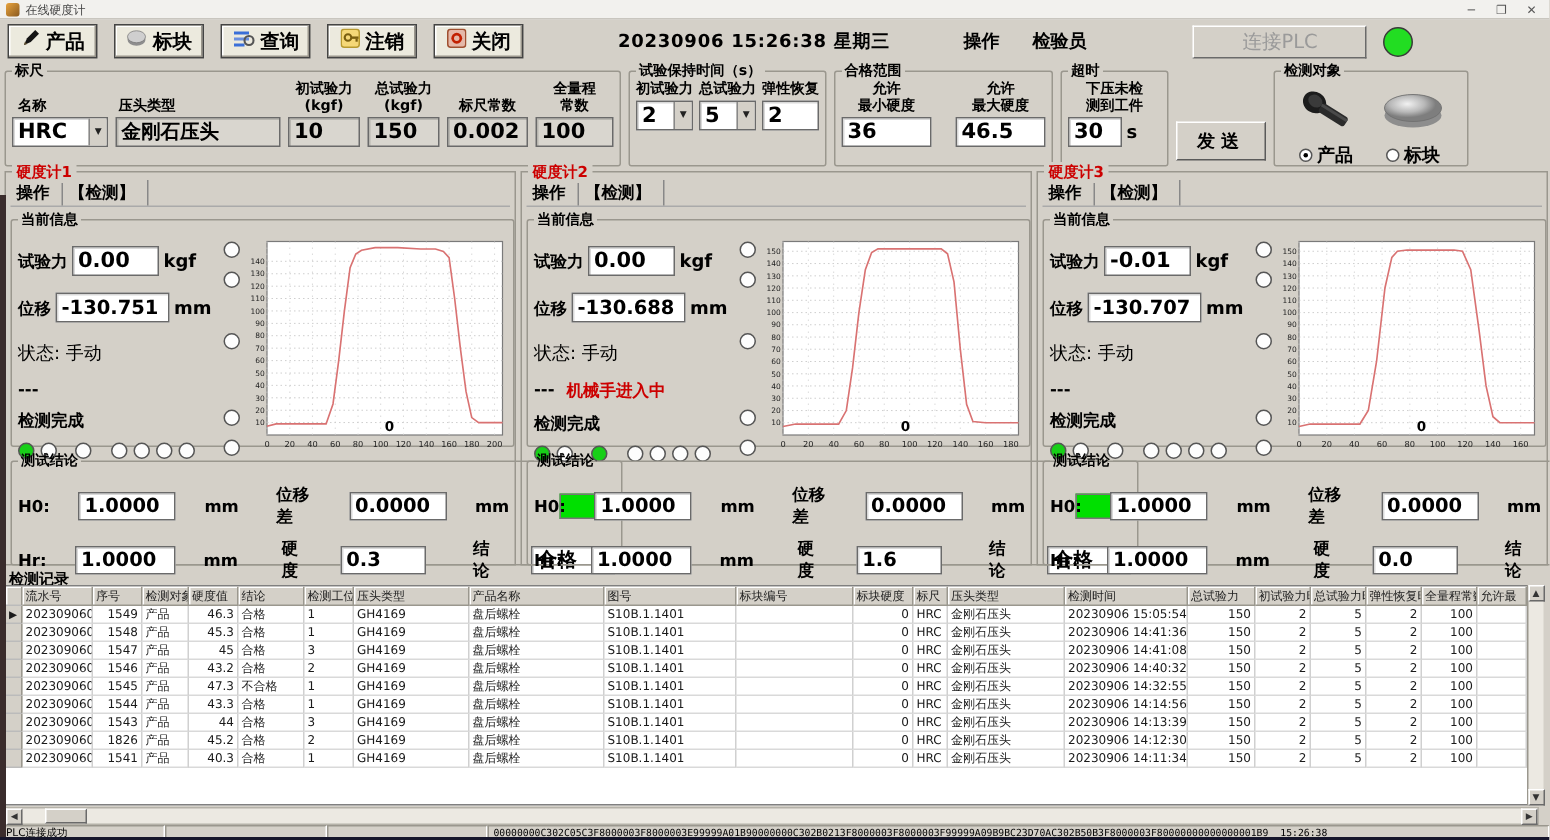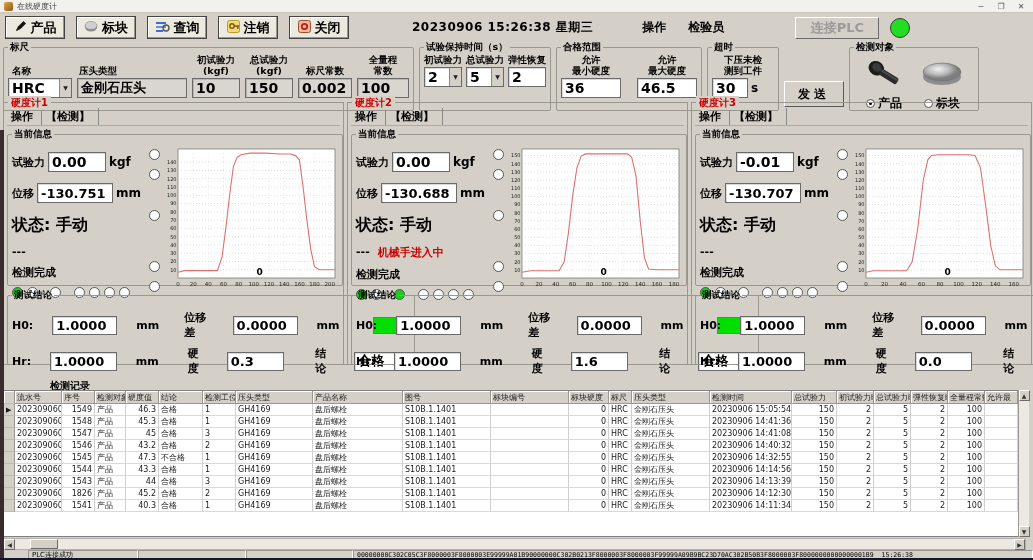--- a/index.html
+++ b/index.html
@@ -14,22 +14,22 @@
   .titlebar .ttl{ font-size:8px; color:#444;}
   .titlebar .spacer{flex:1}
   .titlebar .wbtn{ font-size:8px; color:#555; width:16px; text-align:center; }
 
   .toolbar{ position:absolute; top:14px; left:0; right:0; height:27px; display:flex; align-items:center; gap:11px; padding-left:5px;}
   .tb-btn{ height:23px; min-width:60px; background:#eceade; border:1px solid #444;
     box-shadow:inset -1px -1px 0 #9a968c, inset 1px 1px 0 #fff;
     display:flex; align-items:center; justify-content:center; gap:4px; font-weight:bold; font-size:13px; padding:0 6px; cursor:default;}
   .tb-date{ font-size:12px; font-weight:bold; margin-left:52px; letter-spacing:.5px;}
   .tb-op{ font-size:12px; font-weight:bold; margin-left:38px; display:flex; gap:22px;}
-  .plc-btn{ margin-left:60px; width:84px; height:22px; background:#d4d0c8;
-    border:1px solid; border-color:#fff #6a6a6a #6a6a6a #fff; font-size:13px; font-weight:bold; color:#9a9a9a;
+  .plc-btn{ margin-left:60px; width:116px; height:22px; background:#d4d0c8;
+    border:1px solid; border-color:#fff #6a6a6a #6a6a6a #fff; font-size:13px; font-weight:normal; color:#9a9a9a;
     font-family:inherit;}
   .plc-led{ width:20px; height:20px; border-radius:50%; border:1px solid #3a3a3a; display:inline-block;}
 
   fieldset{ border:1px solid #9a978e; border-radius:2px; padding:1px 4px 3px 4px; background:transparent; position:relative;}
   legend{ font-size:9.5px; font-weight:bold; padding:0 2px;}
   .param-row{ position:absolute; top:41px; left:3px; display:flex; gap:5px; height:70px;}
   .pf{ display:flex; flex-direction:column; justify-content:flex-end; gap:1px;}
   .pf .lbl{ font-size:9.5px; font-weight:bold; white-space:pre-line; text-align:center; line-height:1.15;}
   .ibox{ background:#fff; border:1px solid #6a6a6a; box-shadow:inset 1px 1px 0 rgba(0,0,0,.15);
     height:20px; display:flex; align-items:center; padding:0 3px; font-size:14px; font-weight:bold;}
@@ -39,33 +39,33 @@
     border-left:1px solid #888; display:flex; align-items:center; justify-content:center; font-size:6px; color:#222;}
   .send-wrap{ display:flex; align-items:flex-end; padding-bottom:4px;}
   .send-btn{ width:60px; height:26px; background:#d4d0c8; border:1px solid; border-color:#fff #5a5a5a #5a5a5a #fff;
     font-size:12px; font-weight:bold; letter-spacing:4px; font-family:inherit;}
   .target-fs{ display:flex; gap:14px; padding:2px 8px;}
   .t-opt{ display:flex; flex-direction:column; align-items:center; gap:2px;}
   .t-opt .radio-row{ display:flex; align-items:center; gap:3px; font-size:12px; font-weight:bold;}
   .radio{ width:9px; height:9px; border-radius:50%; border:1px solid #555; background:#fff; display:inline-block; position:relative;}
   .radio.checked::after{ content:""; position:absolute; left:2px; top:2px; width:3px; height:3px; border-radius:50%; background:#000;}
 
-  .panels{ position:absolute; top:102px; left:3px; display:flex; gap:3px;}
+  .panels{ position:absolute; top:114px; left:3px; display:flex; gap:3px;}
   .panel{ width:341px; height:263px; border:1px solid #9a978e; position:relative; padding:2px 3px;}
   .panel-title{ position:absolute; top:-7px; left:4px; background:#d4d0c8; color:#cc0000; font-size:10px; font-weight:bold; padding:0 3px;}
   .tabs{ display:flex; align-items:flex-end; height:17px; border-bottom:1px solid #aaa; margin-top:4px;}
   .tab{ font-size:11px; font-weight:bold; padding:1px 8px 1px 4px; border-right:1px solid #888;}
   .info-fs{ height:158px; margin-top:2px; display:grid; grid-template-columns:134px 16px 1fr; padding:2px 2px 2px 4px;}
   .info-col{ display:flex; flex-direction:column;}
   .irow{ display:flex; align-items:center; gap:3px; margin-top:9px;}
   .irow .klbl{ font-size:11px; font-weight:bold;}
   .irow .unit{ font-size:12px; font-weight:bold;}
   .force-box{ width:58px;}
   .disp-box{ width:76px; font-size:13px;}
-  .stat{ font-size:16px; font-weight:bold; margin-top:12px;}
+  .stat{ font-size:12px; font-weight:normal; margin-top:12px;}
   .dashrow{ margin-top:9px; font-size:11px; font-weight:bold; display:flex; gap:8px;}
   .rednote{ color:#cc0000;}
   .done{ font-size:11px; font-weight:bold; margin-top:7px;}
   .led-row{ display:flex; align-items:center; margin-top:7px;}
   .led{ width:11px; height:11px; border-radius:50%; border:1px solid #555; background:#fdfdfd; margin-right:4px;}
   .led.on{ background:#18cf18;}
   .led-row .led:nth-child(2){ margin-right:12px;}
   .led-row .led:nth-child(3){ margin-right:13px;}
   .led-col{ display:flex; flex-direction:column; align-items:center; padding-top:6px;}
   .led-col .led{ margin:0 0 0 0;}
@@ -92,21 +92,21 @@
     overflow:hidden; white-space:nowrap; color:#1a1a1a; display:flex; align-items:center;}
   .bcell.r{ justify-content:flex-end;}
   .selcell{ background:#d4d0c8; border-right:1px solid #9a978e; border-bottom:1px solid #bbb; font-size:7px; text-align:center;}
   .vscroll{ position:absolute; top:390px; right:4px; width:11px; height:147px; background:#ece9e2;
     border-left:1px solid #9a978e; display:flex; flex-direction:column; justify-content:space-between; align-items:center;}
   .sbtn{ width:11px; height:11px; background:#d4d0c8; border:1px solid; border-color:#fff #6a6a6a #6a6a6a #fff;
     font-size:6px; display:flex; align-items:center; justify-content:center; color:#333;}
   .hscroll{ position:absolute; top:538px; left:3px; width:1023px; height:12px; background:#ece9e2;
     border:1px solid #b5b2a9; display:flex; justify-content:space-between; align-items:center;}
   .hthumb{ width:28px; height:10px; background:#d4d0c8; border:1px solid; border-color:#fff #6a6a6a #6a6a6a #fff; margin-left:12px; position:absolute; left:0;}
-  .statusbar{ position:absolute; top:550px; left:0; right:0; height:10px; background:#d4d0c8; display:flex; font-size:7px; align-items:center;padding-left:28px;}
+  .statusbar{ position:absolute; top:550px; left:0; right:0; height:10px; background:#d4d0c8; display:flex; font-size:7px; align-items:center;}
   .scell{ border:1px solid; border-color:#9a978e #fff #fff #9a978e; height:10px; display:flex; align-items:center; padding:0 3px; overflow:hidden;}
   .scell.c1{ width:110px;}
   .scell.c2{ width:108px;}
   .scell.c3{ width:107px;}
   .scell.c4{ flex:1; font-family:"DejaVu Sans Mono","Liberation Mono",monospace; font-size:6.5px; white-space:nowrap; gap:8px;}
   .bottom-bar{ position:absolute; bottom:0; left:0; right:0; height:2px; background:#15152a;}
   .left-edge{ position:absolute; left:0; top:130px; bottom:2px; width:4px; background:#3a2c2c;}
   svg text{ font-family:"DejaVu Sans","Liberation Sans",sans-serif;}
 </style>
 </head>
@@ -661,21 +661,21 @@
           <span class="klbl">mm</span>
           <span class="klbl" style="margin-left: 10px; white-space: pre-line;">硬度</span>
           <div class="ibox rbox small">0.0</div>
           <span class="klbl" style="margin-left: 12px; white-space: pre-line;">结论</span>
           <div class="ibox concl-box">合格</div>
         </div>
       </fieldset>
     </div>
   </div>
 
-<div class="rec-label" style="white-space: pre-line; margin-left: 44px;">检测记录</div>
+<div class="rec-label" style="white-space: pre-line;">检测记录</div>
 <div class="rec-area">
   <div class="rec-grid" id="rec-table" style="grid-template-columns: 11px 47px 33px 31px 33px 44px 33px 77px 90px 88px 78px 40px 23px 78px 82px 45px 37px 37px 37px 37px 33px;">
       <span class="hcell selcell"></span>
       <span class="hcell">流水号</span>
       <span class="hcell">序号</span>
       <span class="hcell">检测对象</span>
       <span class="hcell">硬度值</span>
       <span class="hcell">结论</span>
       <span class="hcell">检测工位</span>
       <span class="hcell">压头类型</span>

